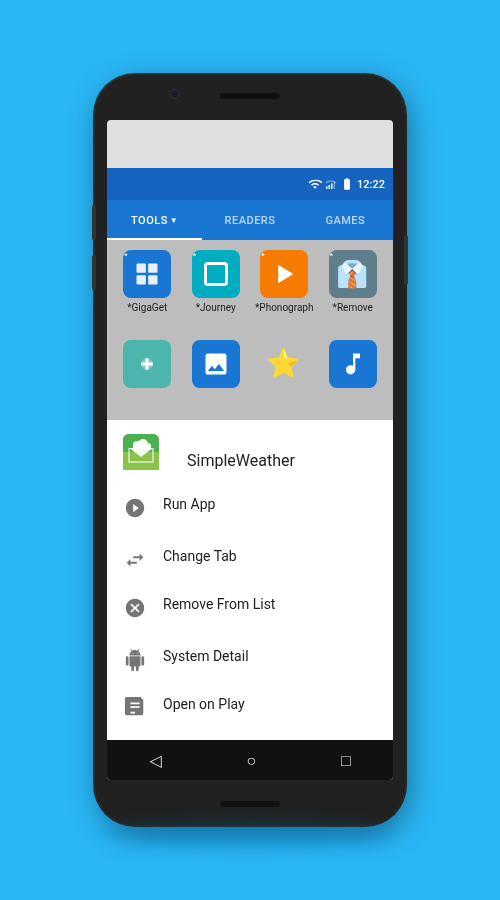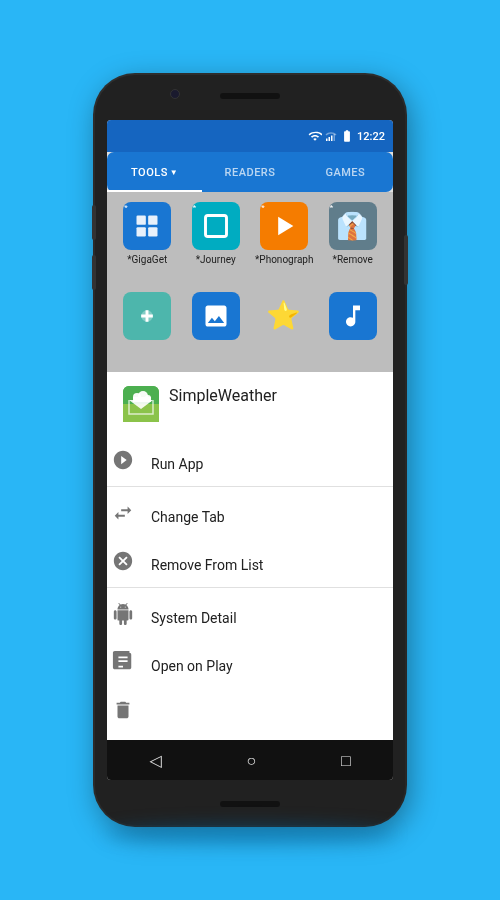--- a/index.html
+++ b/index.html
@@ -108,39 +108,39 @@
     
     .status-bar {
       background: #1565c0;
       height: 24px;
       display: flex;
       align-items: center;
       justify-content: flex-end;
       padding: 16px 8px;
       gap: 4px;
       flex-shrink: 0;
+      margin-top: 48px;
     }
     .status-icons {
       display: flex;
       align-items: center;
       gap: 3px;
     }
     .status-time {
       color: white;
       font-size: 11px;
       font-weight: 500;
     }
 
     
     .tab-bar {
       background: #1976d2;
       display: flex;
       height: 40px;
       flex-shrink: 0;
-      border-radius: 7px;
     }
     .tab-item {
       flex: 1;
       display: flex;
       align-items: center;
       justify-content: center;
       color: rgba(255,255,255,0.7);
       font-size: 11px;
       font-weight: 500;
       letter-spacing: 0.5px;
@@ -219,23 +219,23 @@
       background: white;
       flex: 1;
       display: flex;
       flex-direction: column;
       overflow: hidden;
     }
 
     
     .popup-header {
       display: flex;
-      align-items: flex-start;
+      align-items: flex-end;
       padding: 14px 16px;
-      gap: 10px;
+      gap: 28px;
       border-bottom: none;
     }
     .popup-app-icon {
       width: 36px;
       height: 36px;
       border-radius: 6px;
       background: linear-gradient(135deg, #4caf50 40%, #ffeb3b 100%);
       display: flex;
       align-items: center;
       justify-content: center;
@@ -243,22 +243,22 @@
     }
     .popup-app-name {
       font-size: 16px;
       color: #212121;
       font-weight: 400;
     }
 
     
     .menu-item {
       display: flex;
-      align-items: flex-end;
-      padding: 12px 4px;
+      align-items: flex-start;
+      padding: 12px 16px;
       gap: 16px;
       cursor: pointer;
       border-bottom: none;
     }
     .menu-divider {
       height: 1px;
       background: #e0e0e0;
       margin: 2px 0;
     }
     .menu-icon {

